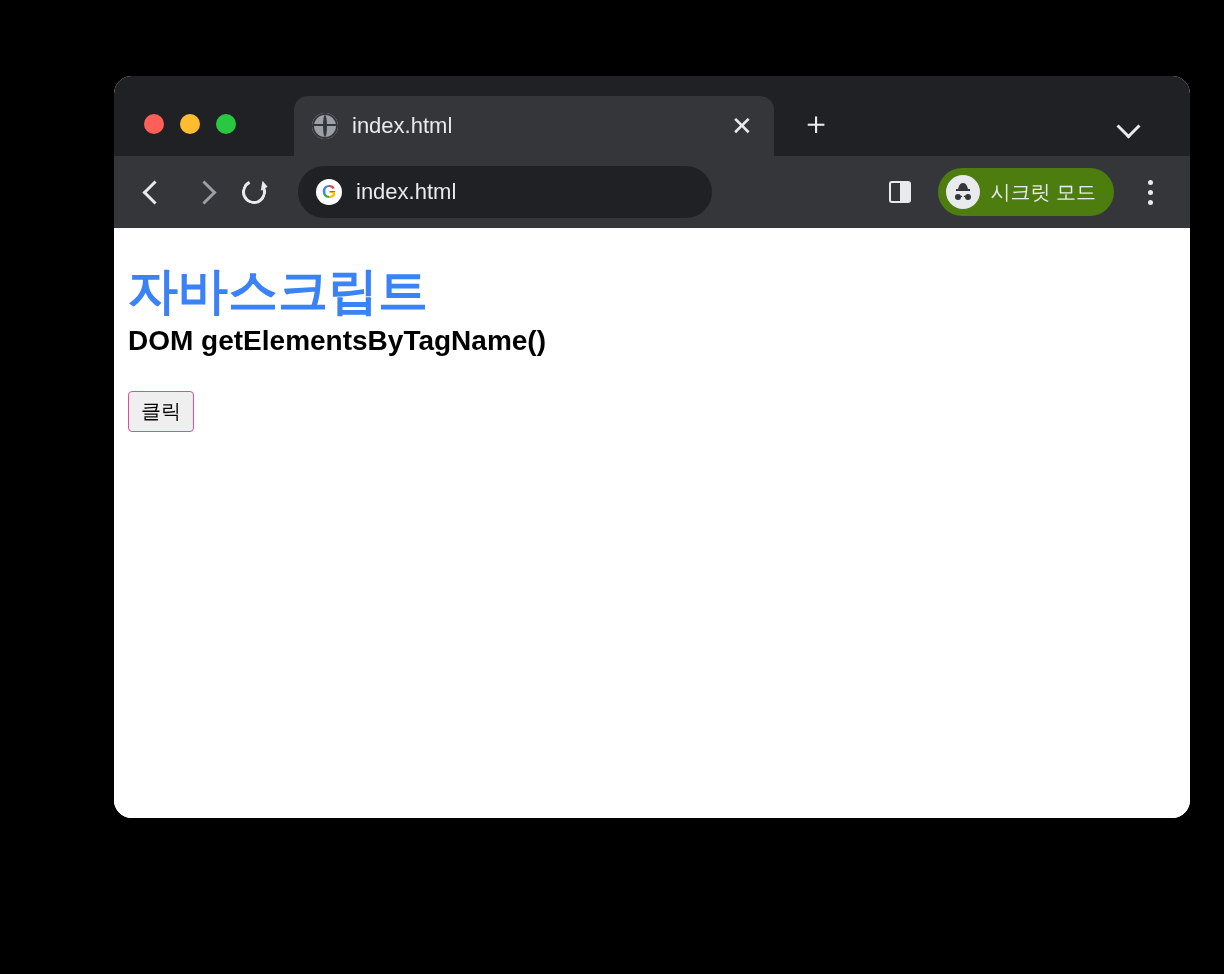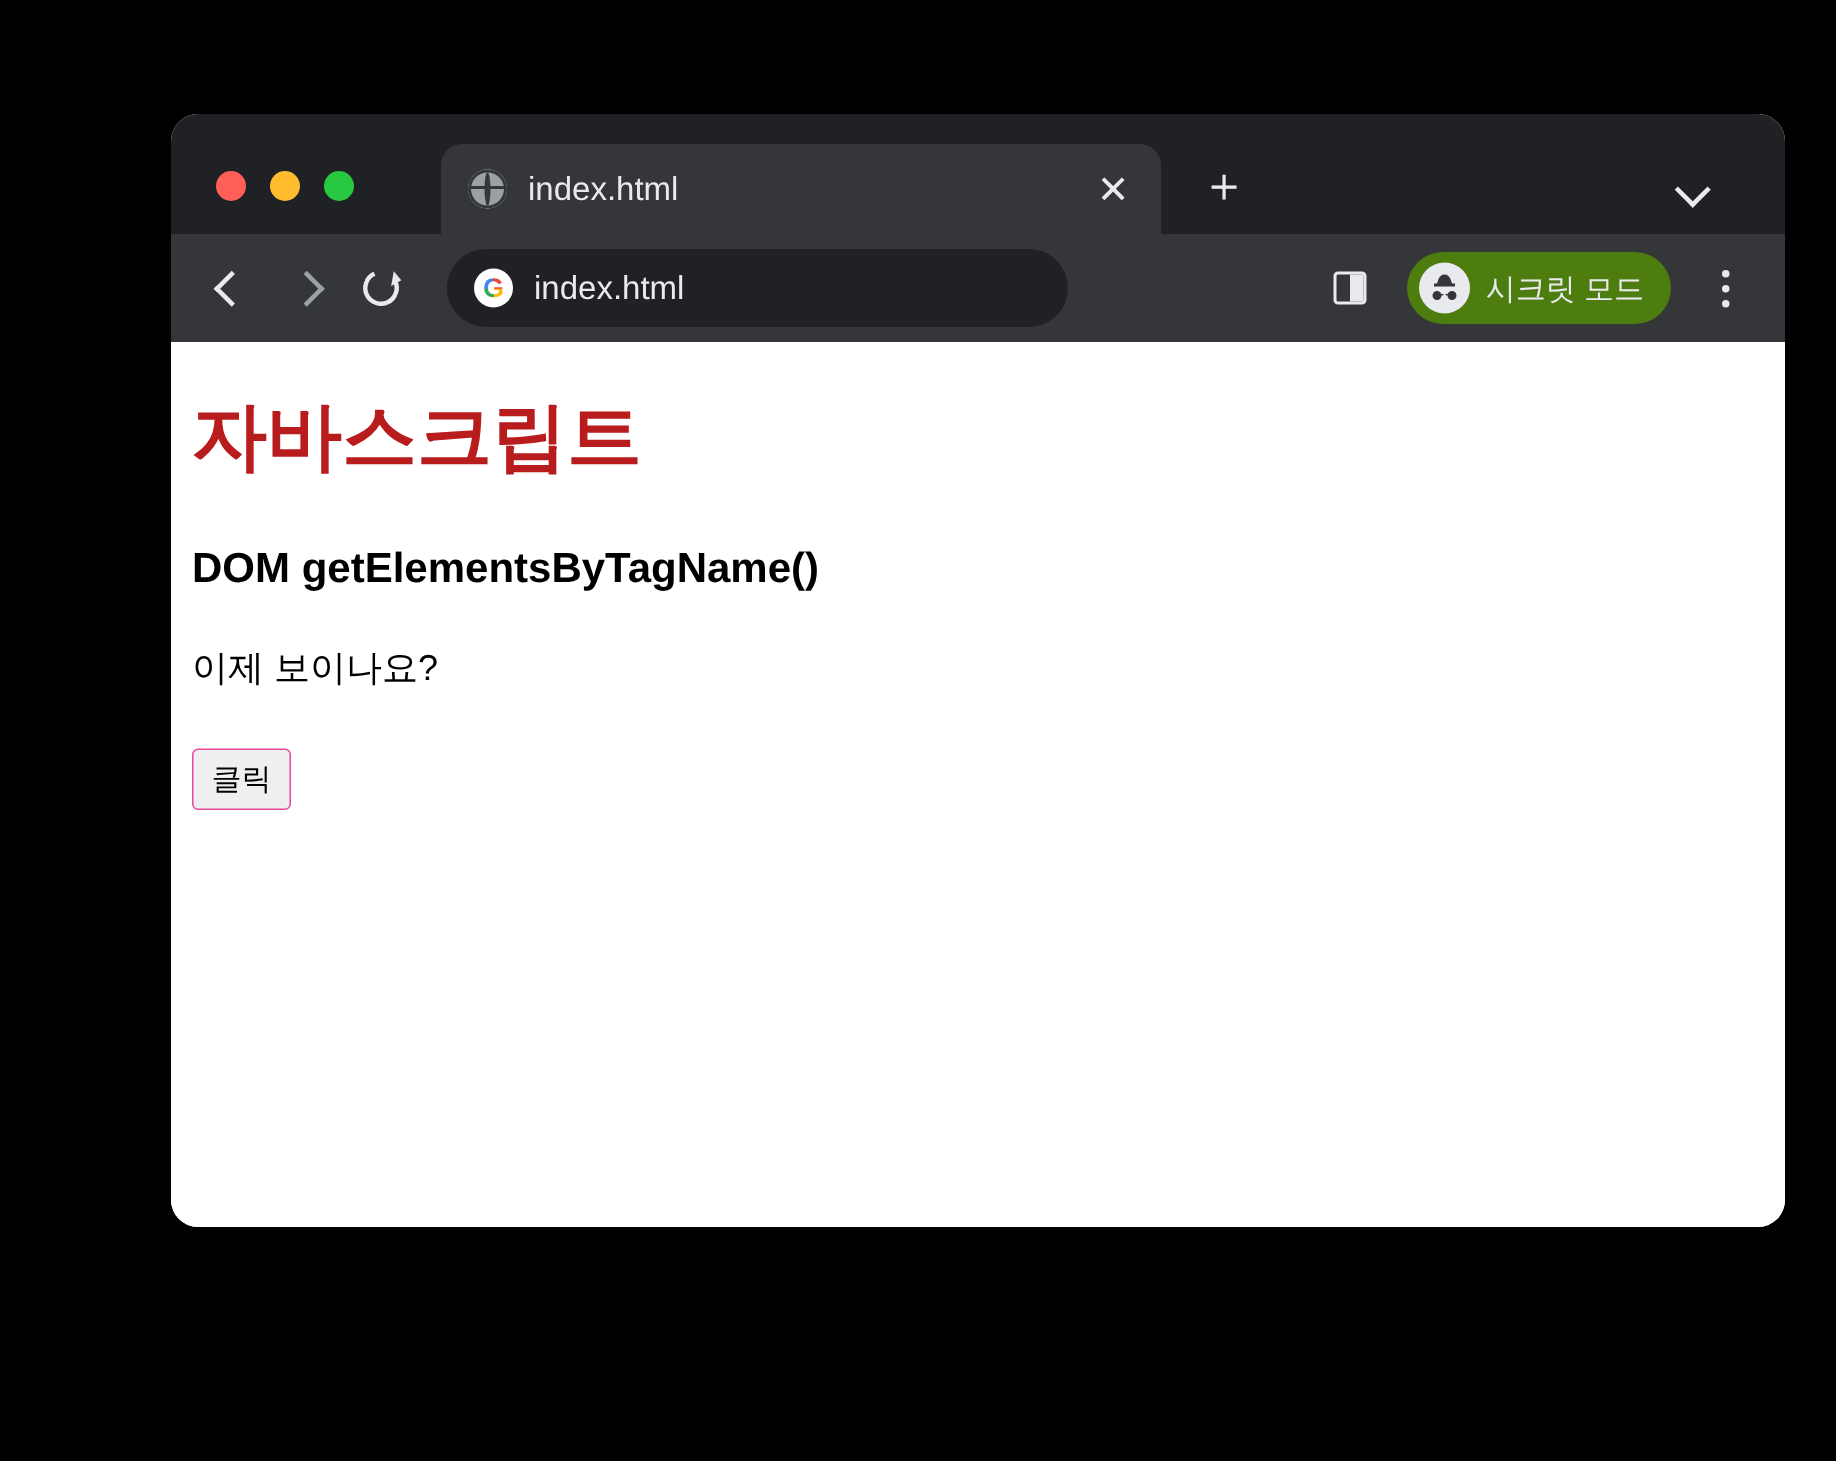--- a/index.html
+++ b/index.html
@@ -296,22 +296,21 @@
       border-radius: 50%;
     }
     .content {
       background: #fff;
       padding: 30px 14px;
       height: calc(100% - 152px);
     }
     .content h1 {
       font-size: 50px;
       font-weight: 800;
-      color: #b91c1c;
-      margin-bottom: 38px;
+      color: #3b82f6;
     }
     .content h2 {
       font-size: 28px;
       font-weight: 700;
       color: #000;
       margin-bottom: 34px;
     }
     .content p {
       font-size: 24px;
       color: #000;
@@ -382,17 +381,16 @@
     <div class="kebab">
         <span></span>
         <span></span>
         <span></span>
       </div>
   </div>
 
   <div class="content">
     <h1>자바스크립트</h1>
     <h2>DOM getElementsByTagName()</h2>
-    <p>이제 보이나요?</p>
     <button>클릭</button>
   </div>
 
 </div>
 
 </body></html>

